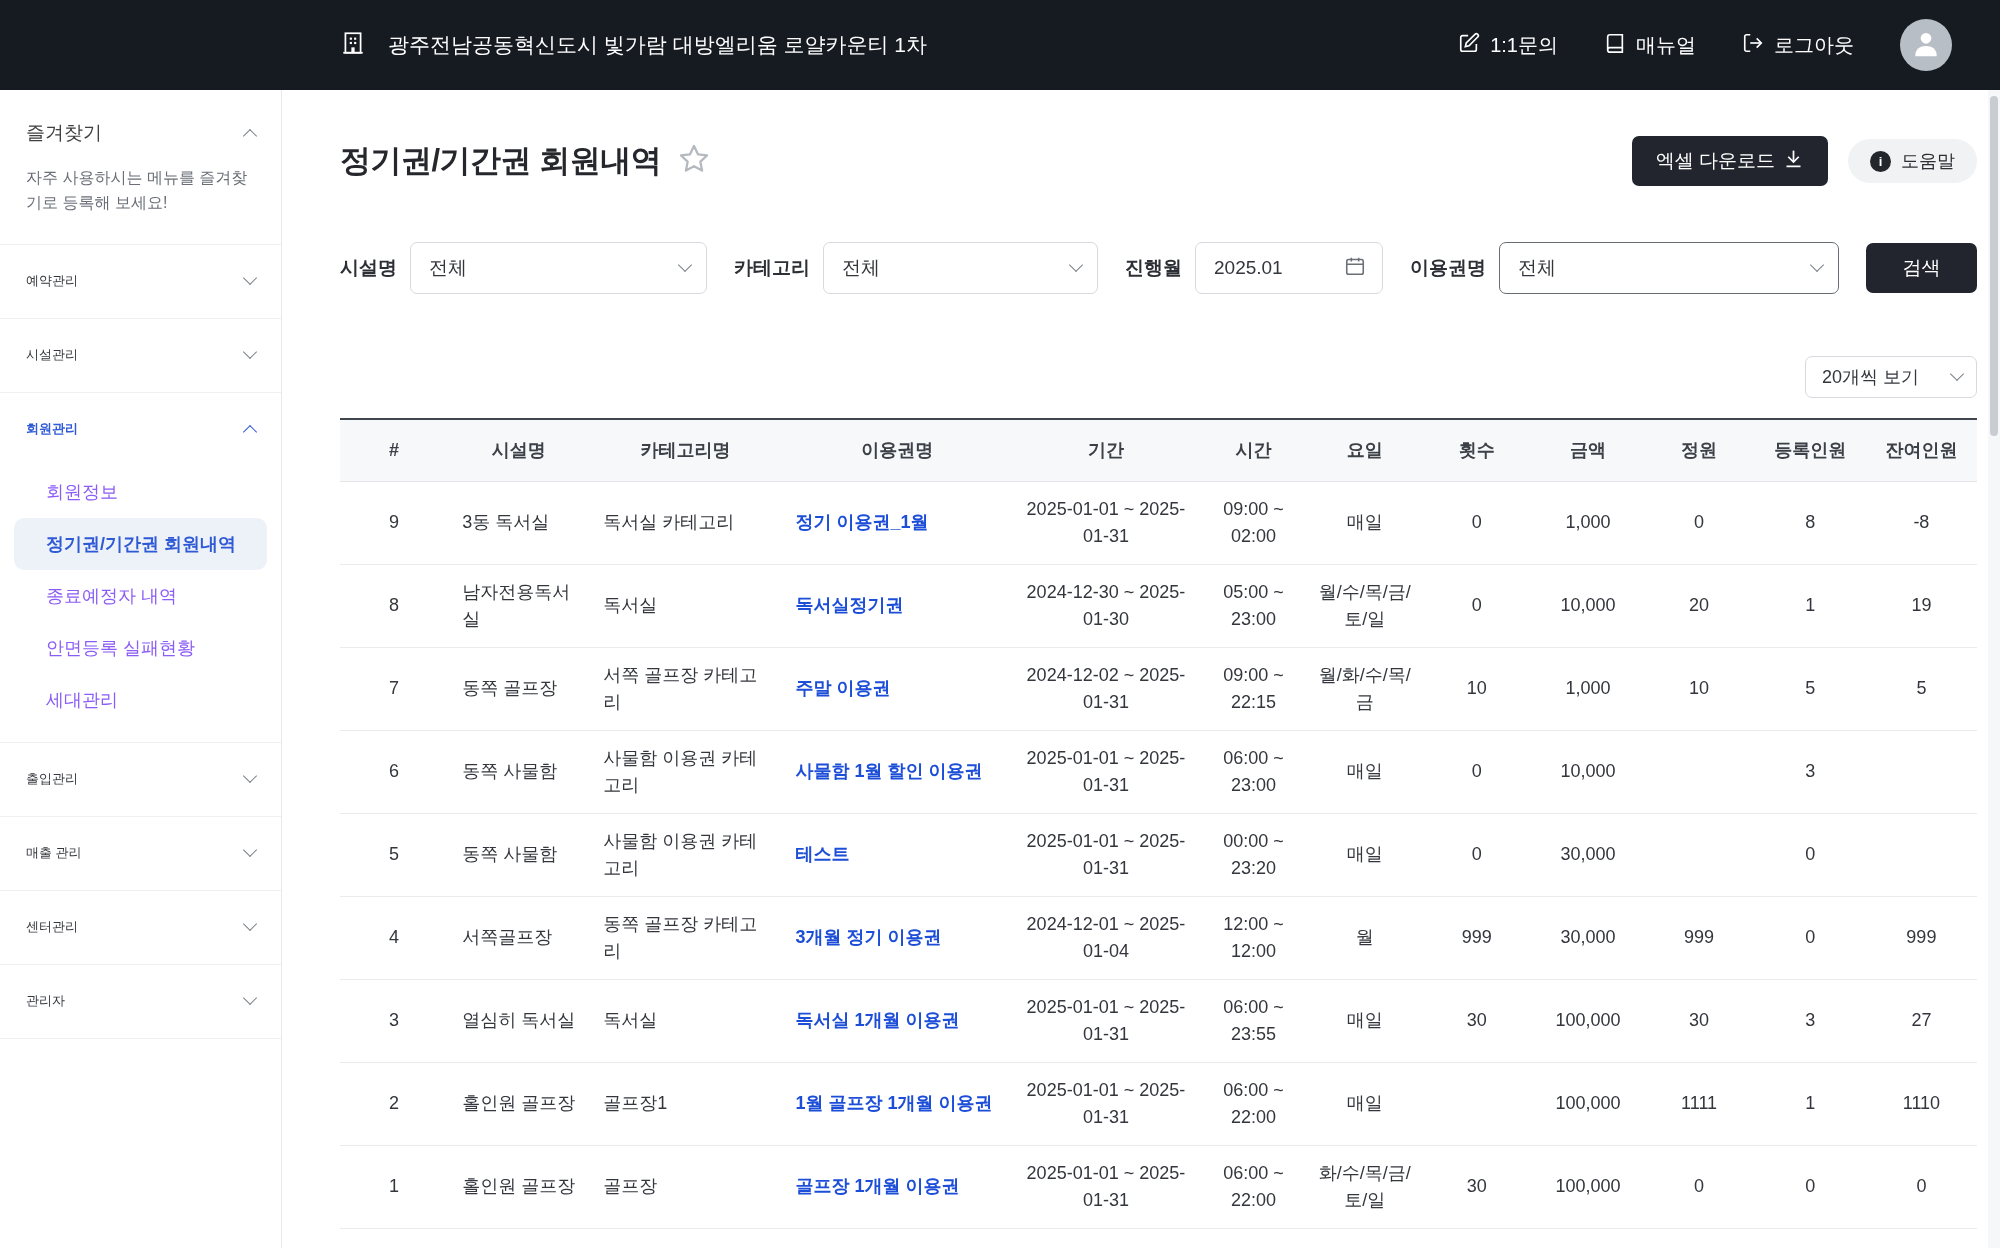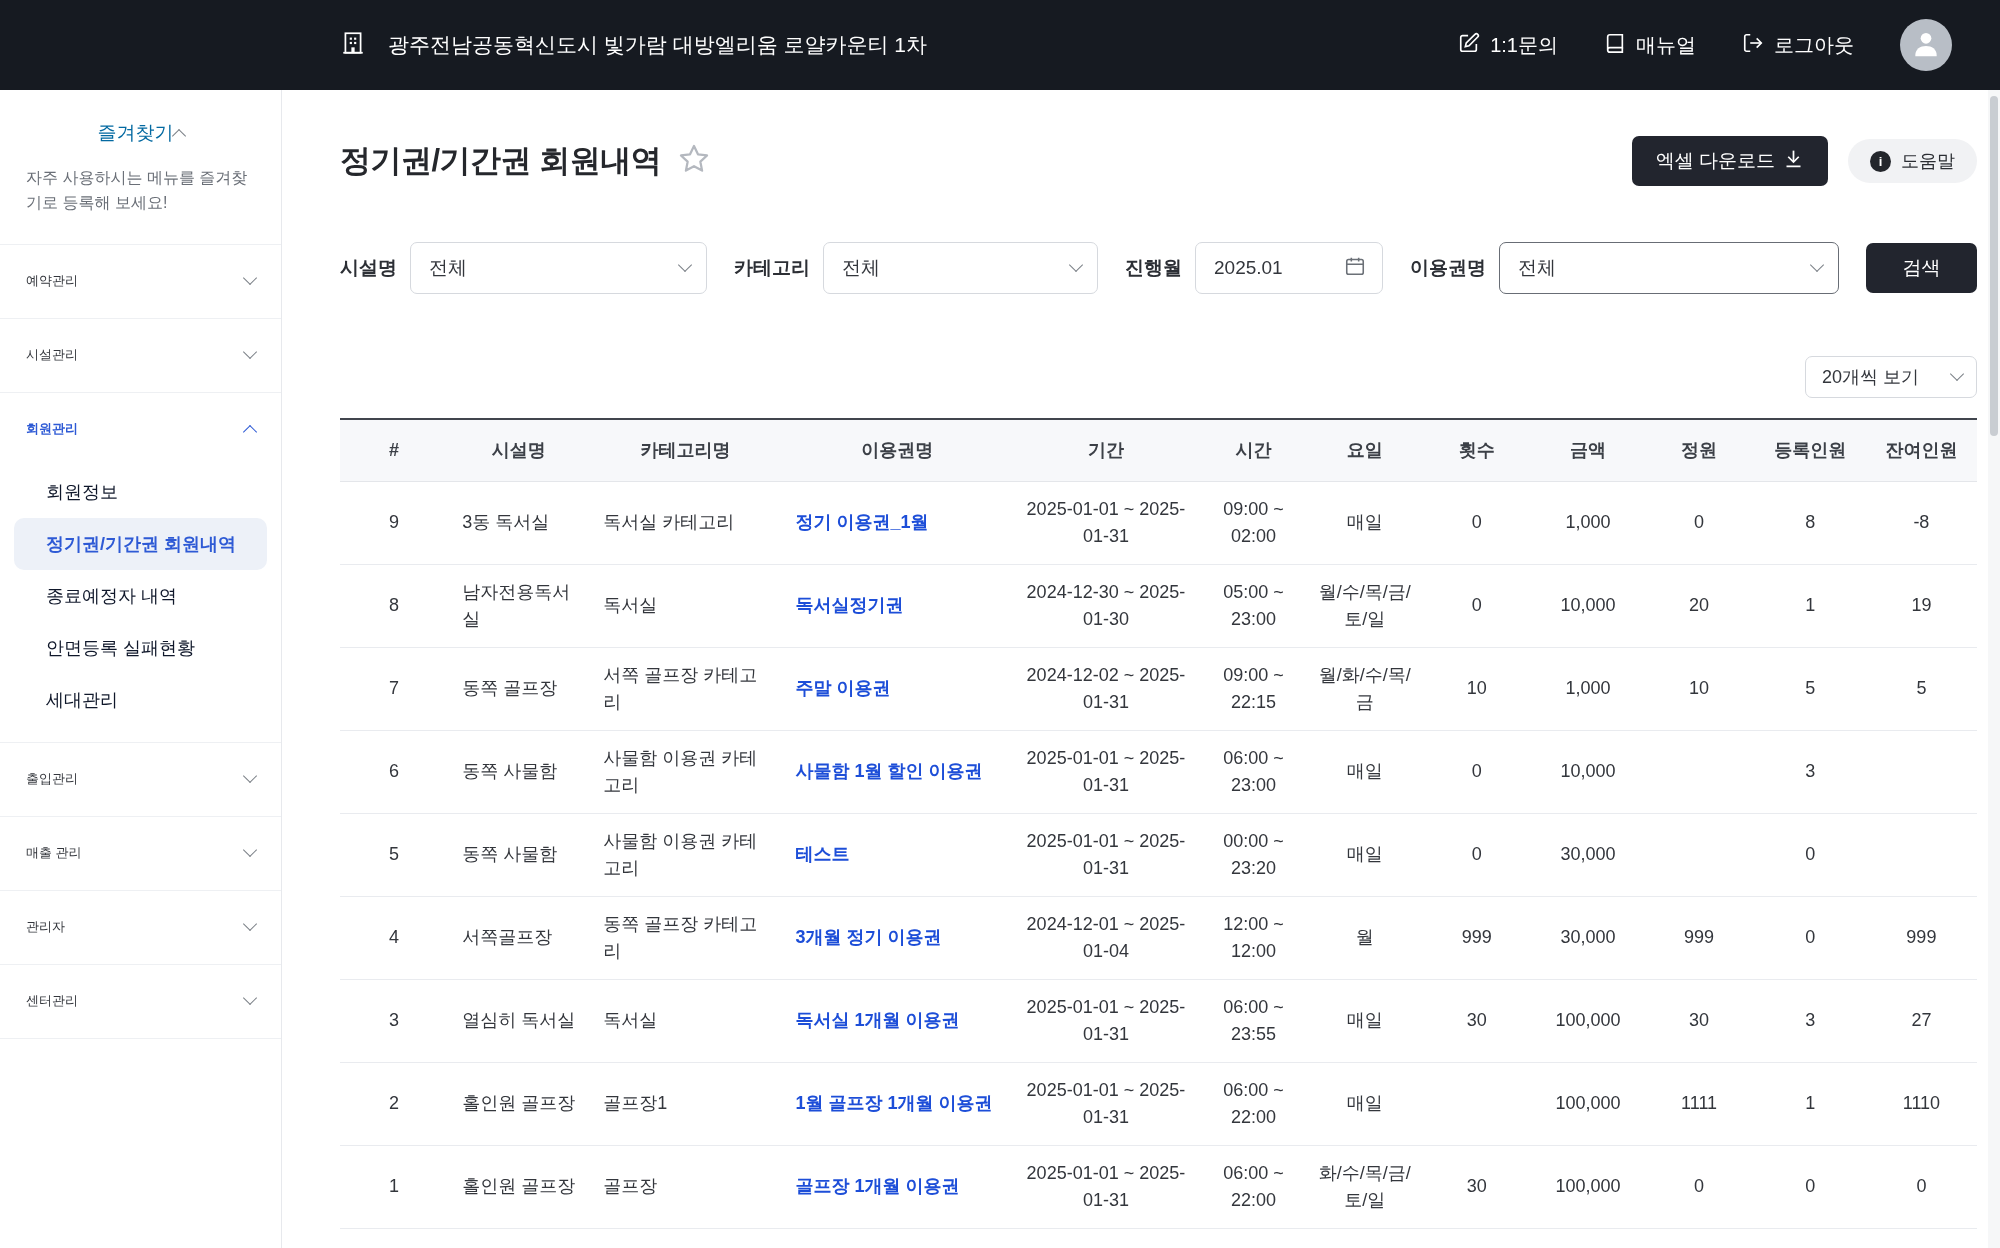--- a/index.html
+++ b/index.html
@@ -11,27 +11,27 @@
   .topbar-site { display:flex; align-items:center; gap:22px; font-size:21px; cursor:pointer; }
   .topbar-right { margin-left:auto; display:flex; align-items:center; gap:46px; }
   .topbar-link { display:flex; align-items:center; gap:10px; font-size:20px; cursor:pointer; }
   .avatar { width:52px; height:52px; border-radius:50%; background:#b8bec6; display:flex; align-items:center; justify-content:center; cursor:pointer; overflow:hidden; }
 
   .layout { display:flex; height:1158px; }
 
   
   .sidebar { width:282px; min-width:282px; background:#fff; border-right:1px solid #e7e9ed; }
   .fav-section { padding:30px 26px 28px; border-bottom:1px solid #eef0f3; }
-  .fav-head { display:flex; align-items:center; justify-content:center; font-size:19px; color:#0369a1; cursor:pointer; }
+  .fav-head { display:flex; align-items:center; justify-content:space-between; font-size:19px; color:#404040; cursor:pointer; }
   .fav-hint { margin-top:20px; font-size:16px; line-height:1.55; color:#6a6f77; }
   .menu-group { border-bottom:1px solid #eef0f3; }
   .menu-item { height:73px; display:flex; align-items:center; justify-content:space-between; padding:0 26px; font-size:13px; color:#33363c; cursor:pointer; }
   .menu-label.active-parent { color:#2e5ad5; font-weight:bold; }
   .submenu { padding-bottom:16px; }
-  .submenu-item { min-height:52px; display:flex; align-items:center; padding:0 26px 0 46px; font-size:18px; color:#0f172a; cursor:pointer; }
+  .submenu-item { min-height:52px; display:flex; align-items:center; padding:0 26px 0 46px; font-size:18px; color:#8b5cf6; cursor:pointer; }
   .submenu-item.active { background:#edf1f8; color:#2e5ad5; font-weight:bold; border-radius:10px; margin:0 14px; padding:0 12px 0 32px; }
 
   .chev { width:11px; height:11px; border-right:2px solid #7b8087; border-bottom:2px solid #7b8087; transform:rotate(45deg); display:inline-block; position:relative; top:-3px; flex:none; }
   .chev.up { transform:rotate(225deg); top:3px; }
   .chev.blue { border-color:#2e5ad5; }
   .chev.thin { border-width:1.5px; width:10px; height:10px; }
 
   
   .main { flex:1; padding:46px 25px 0 58px; background:#fff; }
   .page-head { display:flex; align-items:center; justify-content:space-between; }
@@ -167,27 +167,27 @@
           </div>
         </div>
         <div class="menu-group">
           <div class="menu-item">
             <span class="menu-label">매출 관리</span>
             <span class="chev thin"></span>
           </div>
         </div>
         <div class="menu-group">
           <div class="menu-item">
+            <span class="menu-label">센터관리</span>
+            <span class="chev thin"></span>
+          </div>
+        </div>
+        <div class="menu-group">
+          <div class="menu-item">
             <span class="menu-label">관리자</span>
-            <span class="chev thin"></span>
-          </div>
-        </div>
-        <div class="menu-group">
-          <div class="menu-item">
-            <span class="menu-label">센터관리</span>
             <span class="chev thin"></span>
           </div>
         </div>
       </nav>
   </aside>
 
   <main class="main">
     <div class="page-head">
       <div class="title-wrap">
         <h1>정기권/기간권 회원내역</h1>

